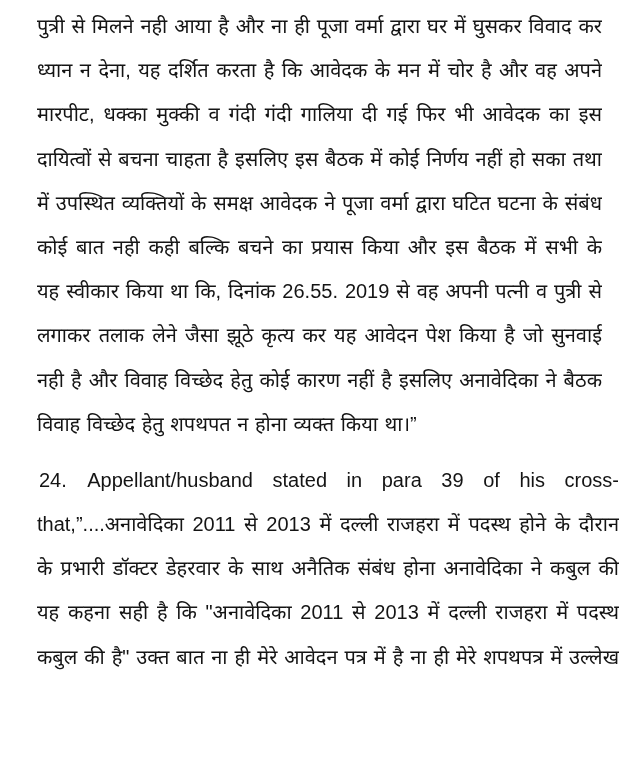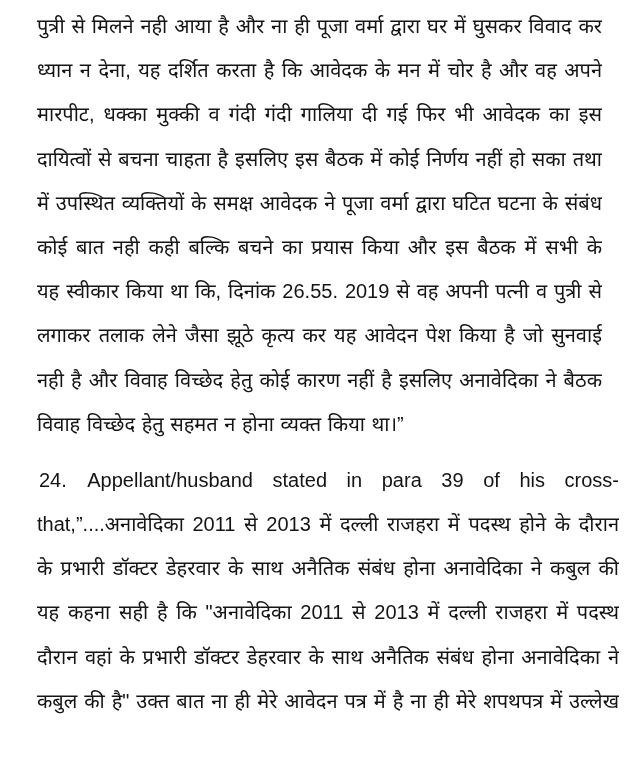--- a/index.html
+++ b/index.html
@@ -64,30 +64,29 @@
   <div class="quote">
       <div class="line">पुत्री से मिलने नही आया है और ना ही पूजा वर्मा द्वारा घर में घुसकर विवाद कर</div>
       <div class="line">ध्यान न देना, यह दर्शित करता है कि आवेदक के मन में चोर है और वह अपने</div>
       <div class="line">मारपीट, धक्का मुक्की व गंदी गंदी गालिया दी गई फिर भी आवेदक का इस ओर</div>
       <div class="line">दायित्वों से बचना चाहता है इसलिए इस बैठक में कोई निर्णय नहीं हो सका तथा बैठक</div>
       <div class="line">में उपस्थित व्यक्तियों के समक्ष आवेदक ने पूजा वर्मा द्वारा घटित घटना के संबंध में</div>
       <div class="line">कोई बात नही कही बल्कि बचने का प्रयास किया और इस बैठक में सभी के सामने</div>
       <div class="line">यह स्वीकार किया था कि, दिनांक 26.55. 2019 से वह अपनी पत्नी व पुत्री से</div>
       <div class="line">लगाकर तलाक लेने जैसा झूठे कृत्य कर यह आवेदन पेश किया है जो सुनवाई योग्य</div>
       <div class="line">नही है और विवाह विच्छेद हेतु कोई कारण नहीं है इसलिए अनावेदिका ने बैठक में ही</div>
-      <div class="line is-last">विवाह विच्छेद हेतु सहमत न होना व्यक्त किया था।”</div>
+      <div class="line is-last">विवाह विच्छेद हेतु शपथपत न होना व्यक्त किया था।”</div>
     </div>
 
   <div class="p24">
     <div class="line first-line">
       <span class="num">24.</span>
       <span>Appellant/husband stated in para 39 of his cross-examination</span>
     </div>
     <div class="p24-rest">
         <div class="line">that,”....अनावेदिका 2011 से 2013 में दल्ली राजहरा में पदस्थ होने के दौरान वहां</div>
         <div class="line">के प्रभारी डॉक्टर डेहरवार के साथ अनैतिक संबंध होना अनावेदिका ने कबुल की है।</div>
         <div class="line">यह कहना सही है कि "अनावेदिका 2011 से 2013 में दल्ली राजहरा में पदस्थ होने के</div>
-        <div class="line">दौरान वहां के प्रभारी डॉक्टर डेहरवार के साथ अनैतिक संबंध होना अनावेदिका ने</div>
         <div class="line is-last">कबुल की है" उक्त बात ना ही मेरे आवेदन पत्र में है ना ही मेरे शपथपत्र में उल्लेख है।"</div>
       </div>
   </div>
 
 </div>
 
 </body></html>

